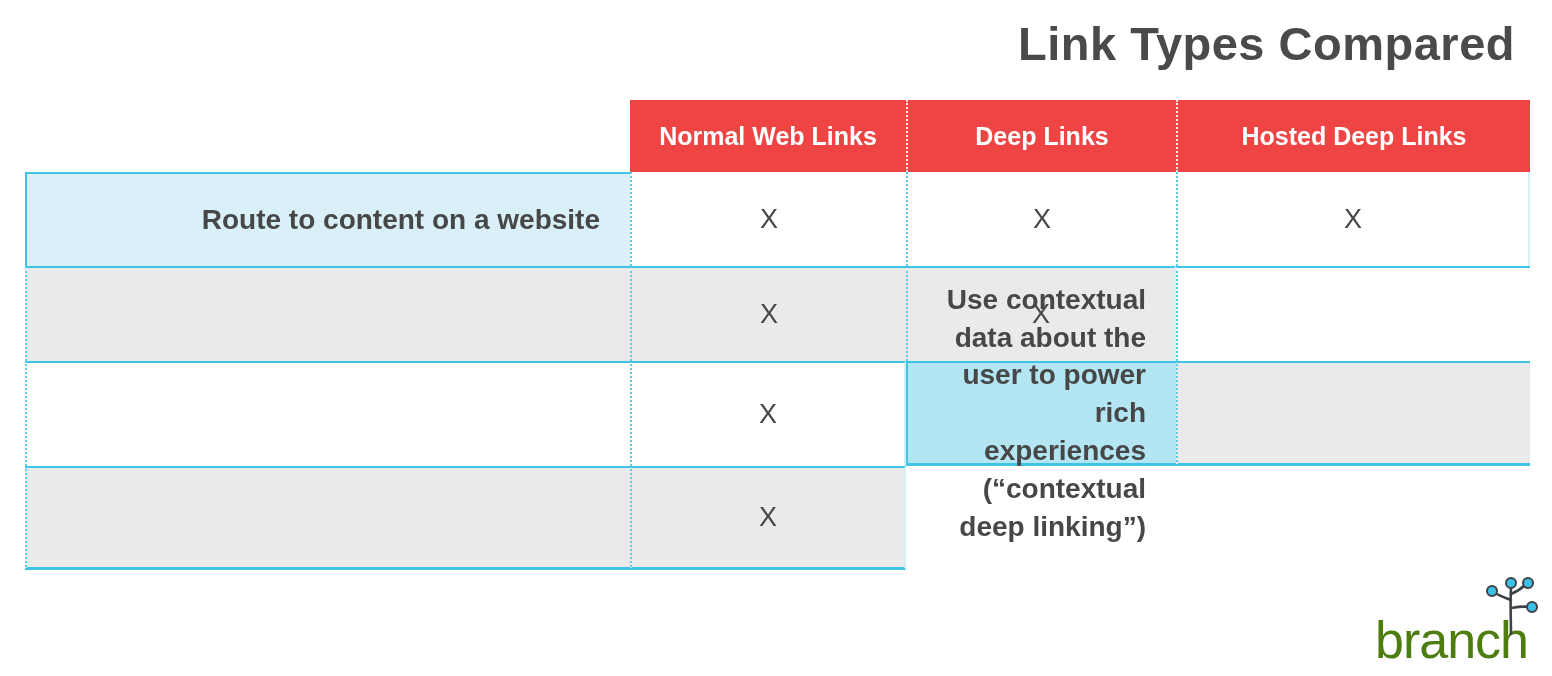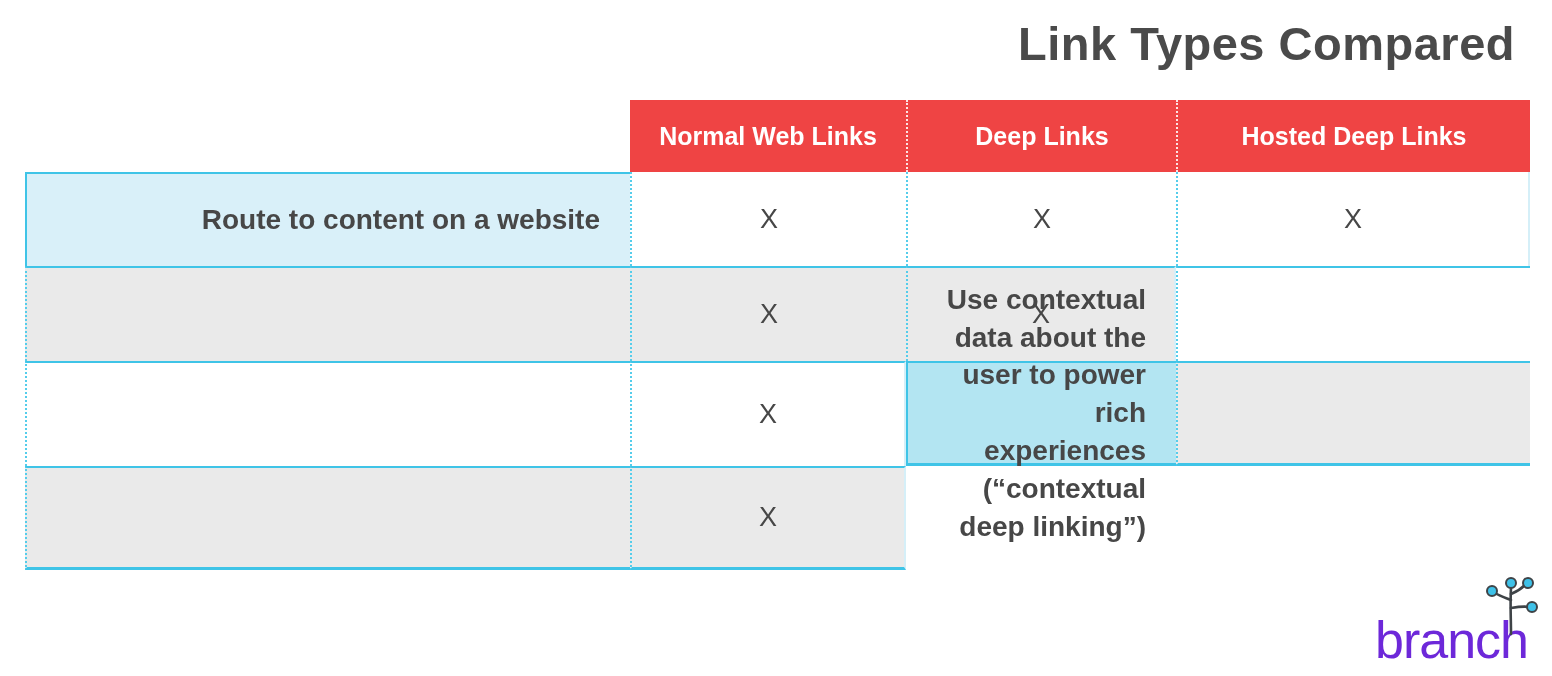--- a/index.html
+++ b/index.html
@@ -40,21 +40,21 @@
   }
   .cell.rowsep{border-top:2px solid #3fc4e7;}
   .cell.last{border-bottom:3px solid #3fc4e7;}
   .cell.colend{border-right:2px solid #d5eff8;}
   .bg-white{background:#ffffff;}
   .bg-gray{background:#eaeaea;}
   .logo{
     position:absolute;right:24px;bottom:10px;line-height:1;
   }
   .logo-text{
-    font-size:52px;color:#6d28d9;letter-spacing:-1px;
+    font-size:52px;color:#4d7c0f;letter-spacing:-1px;
   }
   .sprout{position:absolute;top:-40px;right:-10px;}
 </style>
 </head>
 <body>
 
 <div class="stage">
 
   <div class="title">Link Types Compared</div>
 

